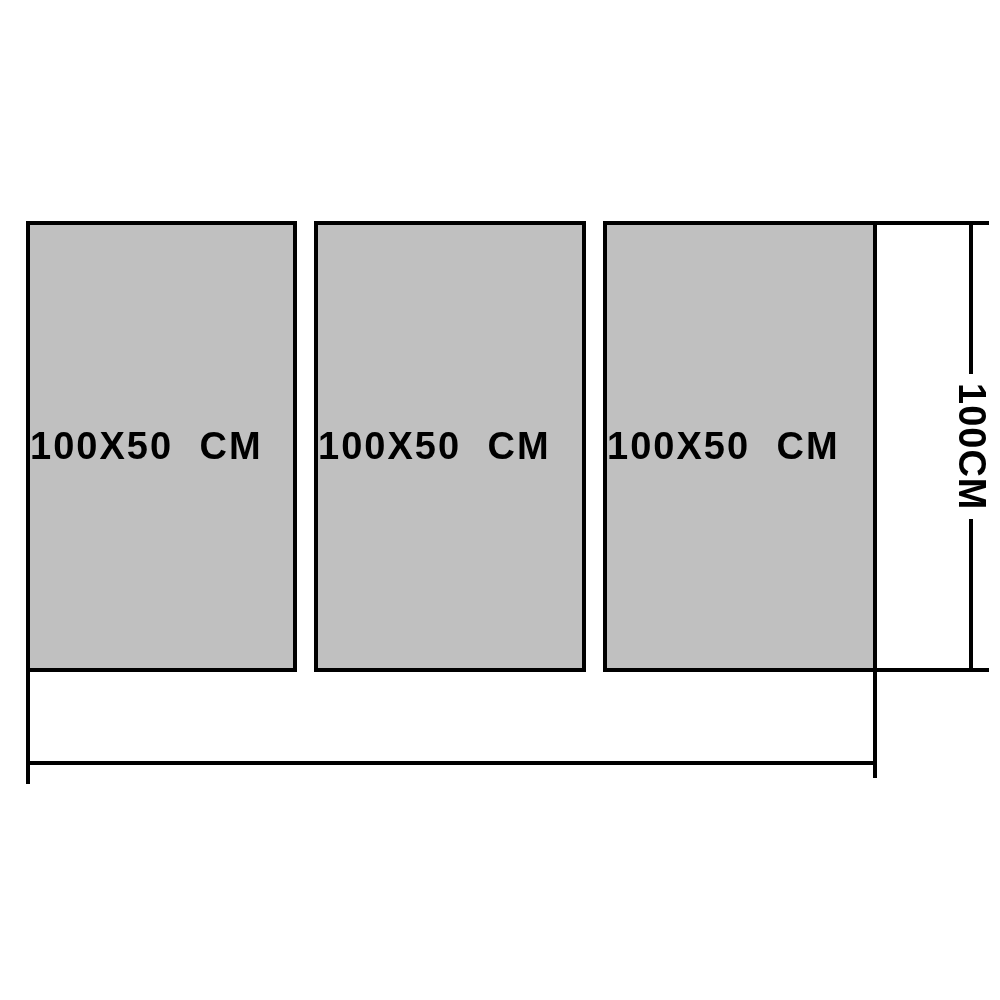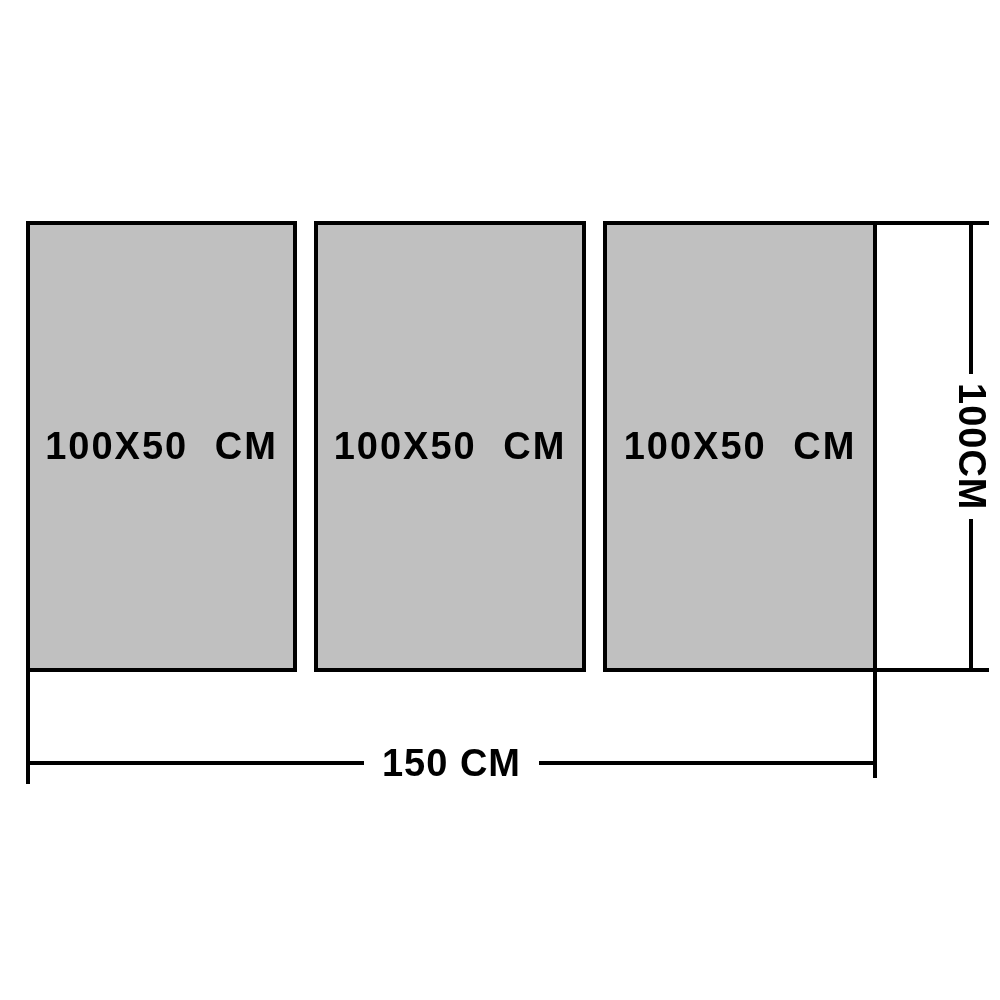--- a/index.html
+++ b/index.html
@@ -19,21 +19,20 @@
   
   .panel {
     position: absolute;
     top: 221px;
     height: 451px;
     box-sizing: border-box;
     background: var(--panel-fill, #c0c0c0);
     border: 4px solid var(--panel-border, #000000);
     display: flex;
     align-items: center;
-    justify-content: center;
   }
   .panel-1 { left: 26px;  width: 271px; }
   .panel-2 { left: 314px; width: 272px; }
   .panel-3 { left: 603px; width: 274px; }
 
   .panel-label {
     color: var(--text, #000000);
     font-size: 38px;
     font-weight: 700;
     letter-spacing: 2px;
@@ -133,17 +132,16 @@
     <div class="vseg"></div>
     <span class="vlabel">100CM</span>
     <div class="vseg"></div>
   </div>
 
   <div class="tick tick-left"></div>
   <div class="tick tick-right"></div>
 
   <div class="hdim">
     <div class="hseg"></div>
-    <span class="hlabel">150 CM</span>
     <div class="hseg"></div>
   </div>
 
 </div>
 
 </body></html>

